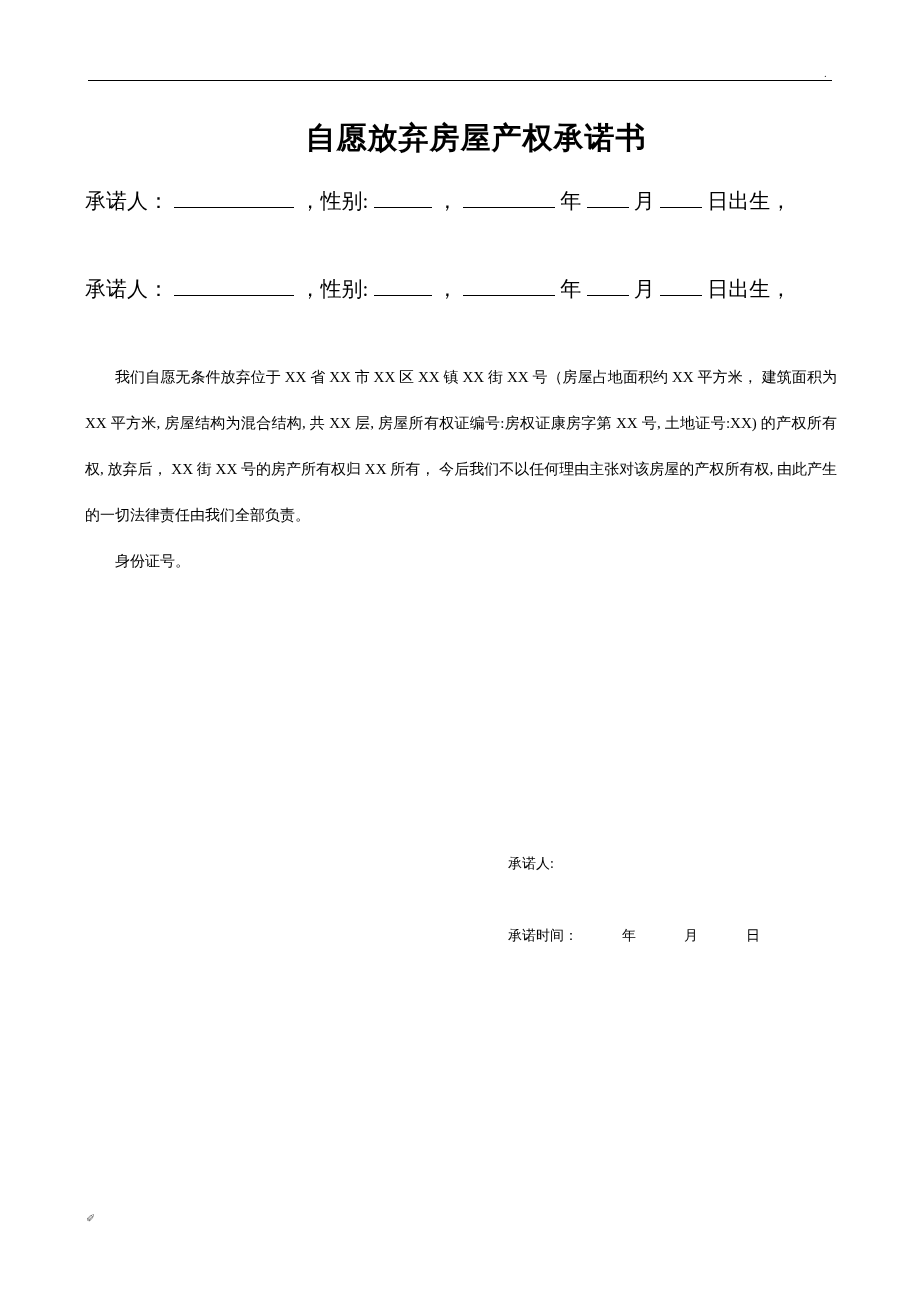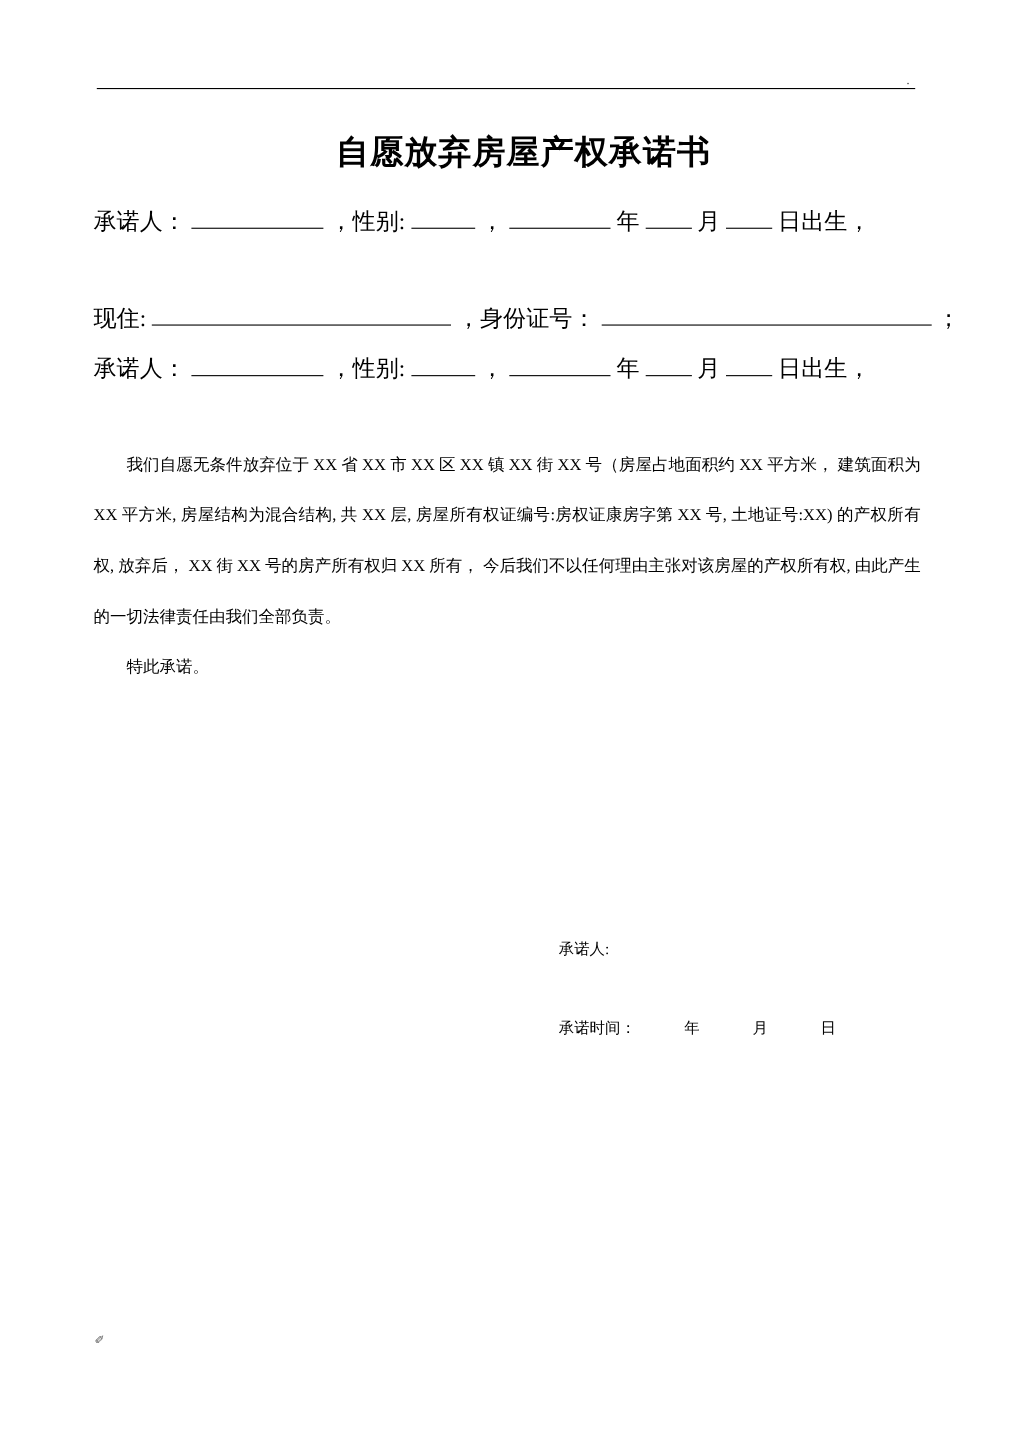--- a/index.html
+++ b/index.html
@@ -118,47 +118,40 @@
       <span class="u u-year"></span>
       <span>年</span>
       <span class="u u-month"></span>
       <span>月</span>
       <span class="u u-day"></span>
       <span>日出生，</span>
     </div>
 
     <div class="gap-xl"></div>
 
-    <div class="fieldline">
-      <span>现住:</span>
-      <span class="u u-addr"></span>
-      <span>，身份证号：</span>
-      <span class="u u-id"></span>
-      <span>；</span>
-    </div>
 
     <div class="fieldline">
       <span>承诺人：</span>
       <span class="u u-name"></span>
       <span>，性别:</span>
       <span class="u u-sex"></span>
       <span>，</span>
       <span class="u u-year"></span>
       <span>年</span>
       <span class="u u-month"></span>
       <span>月</span>
       <span class="u u-day"></span>
       <span>日出生，</span>
     </div>
 
     <div class="gap-xl"></div>
 
 
     <div class="para">我们自愿无条件放弃位于 XX 省 XX 市 XX 区 XX 镇 XX 街 XX 号（房屋占地面积约 XX 平方米， 建筑面积为 XX 平方米, 房屋结构为混合结构, 共 XX 层, 房屋所有权证编号:房权证康房字第 XX 号, 土地证号:XX) 的产权所有权, 放弃后， XX 街 XX 号的房产所有权归 XX 所有， 今后我们不以任何理由主张对该房屋的产权所有权, 由此产生的一切法律责任由我们全部负责。</div>
-    <div class="para">特此承诺。</div>
+    <div class="para">身份证号。</div>
 
   </div>
 
   <div class="sign-area">
     <div>承诺人:</div>
     <div class="sign-time">
       <span>承诺时间：</span><span class="sp"></span><span>年</span><span class="sp2"></span><span>月</span><span class="sp2"></span><span>日</span>
     </div>
   </div>
 

